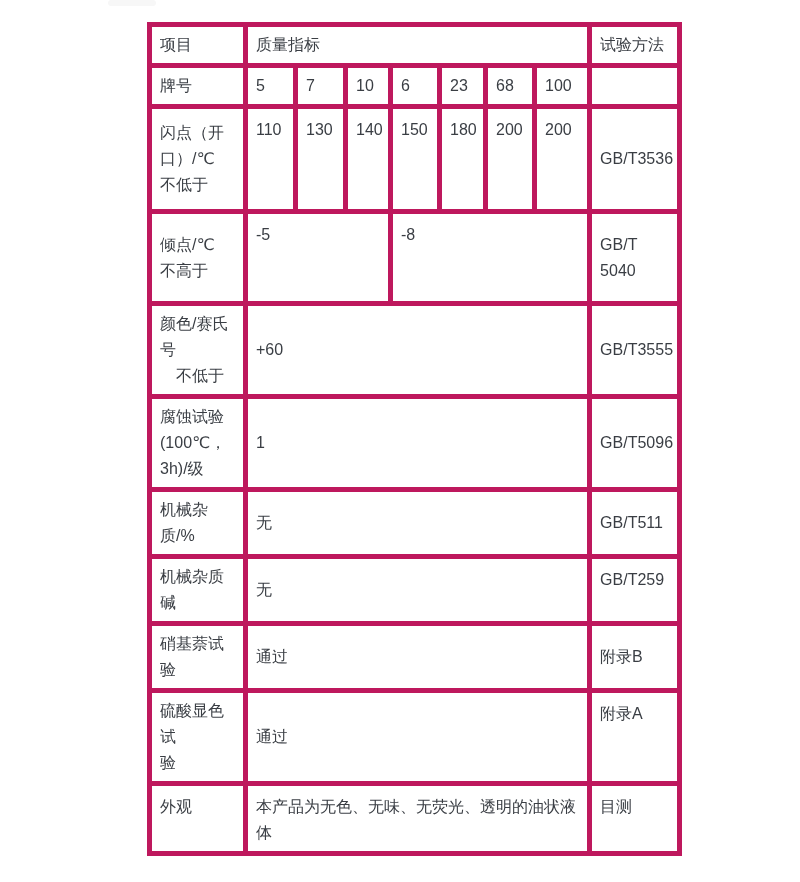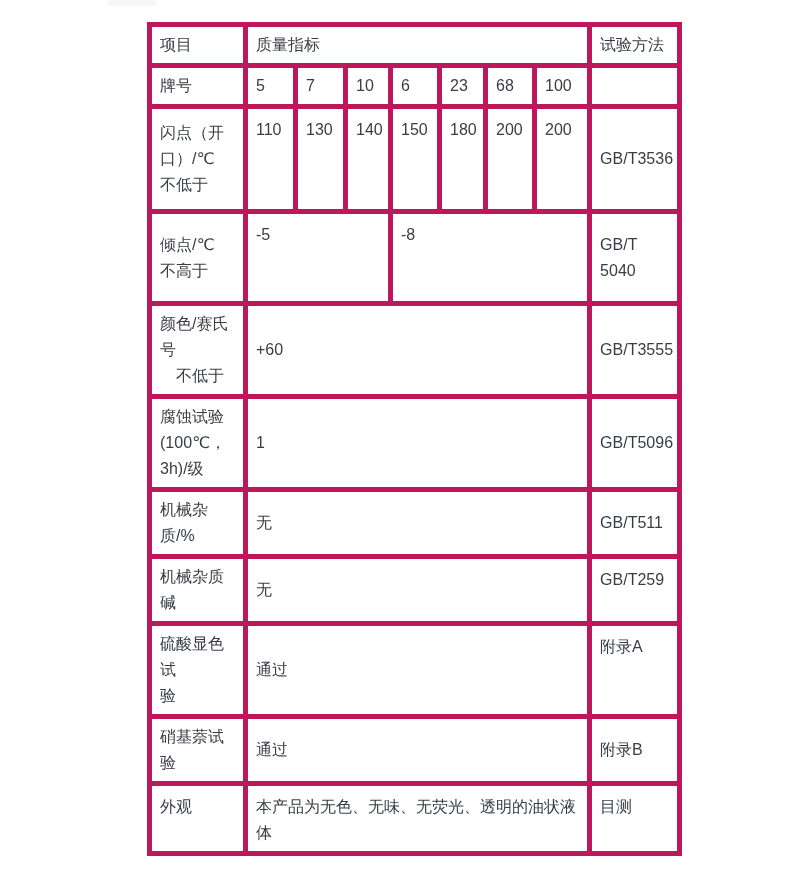--- a/index.html
+++ b/index.html
@@ -133,31 +133,31 @@
       <td>GB/T511</td>
     </tr>
 
     <tr style="height:67px">
       <td>机械杂质
 碱</td>
       <td colspan="7">无</td>
       <td class="vt">GB/T259</td>
     </tr>
 
+    <tr style="height:37px">
+      <td>硝基萘试验</td>
+      <td colspan="7">通过</td>
+      <td>附录B</td>
+    </tr>
+
     <tr style="height:67px">
       <td>硫酸显色试
 验</td>
       <td colspan="7">通过</td>
       <td class="vt">附录A</td>
-    </tr>
-
-    <tr style="height:37px">
-      <td>硝基萘试验</td>
-      <td colspan="7">通过</td>
-      <td>附录B</td>
     </tr>
 
     <tr style="height:65px">
       <td class="vt">外观</td>
       <td class="vt" colspan="7">本产品为无色、无味、无荧光、透明的油状液
 体</td>
       <td class="vt">目测</td>
     </tr>
 
   </tbody>

